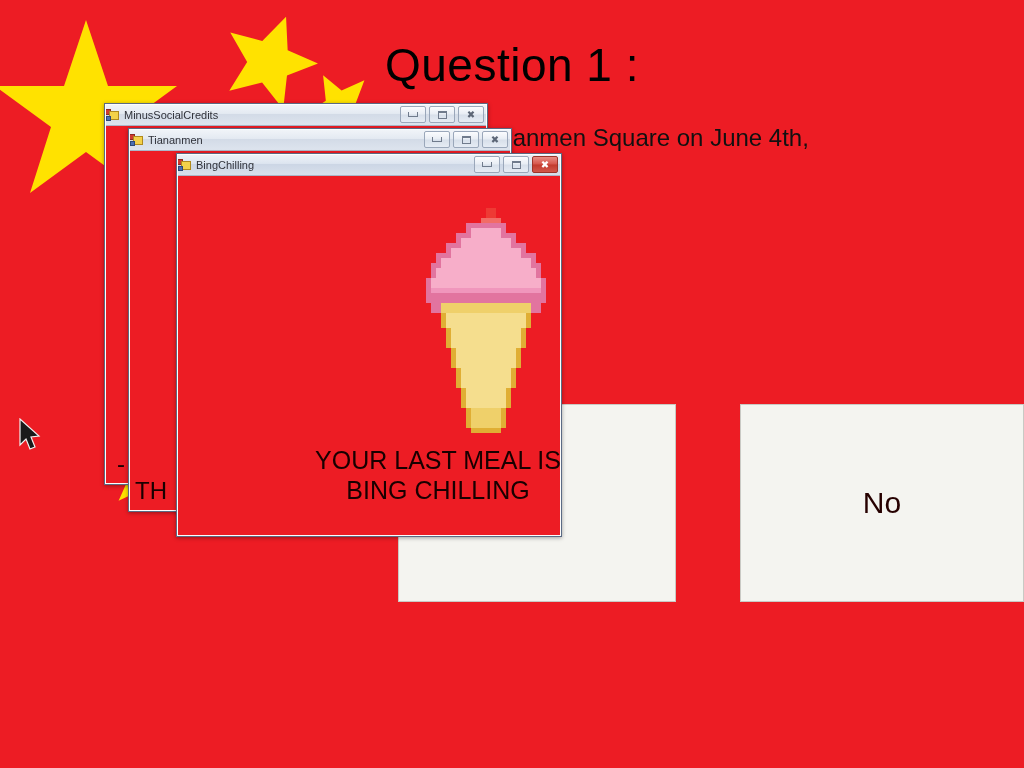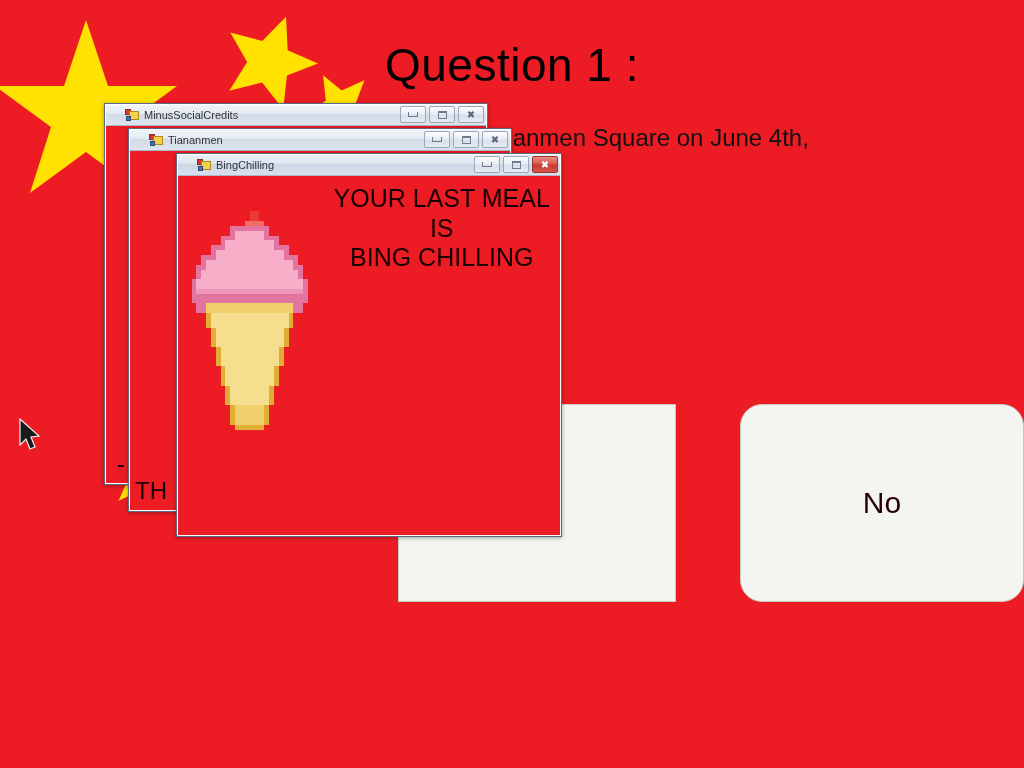--- a/index.html
+++ b/index.html
@@ -39,41 +39,41 @@
     background:#F4F4F0;
     border:1px solid #c9c9c4;
     color:#260000;
     font-size:30px;
     display:flex;
     align-items:center;
     justify-content:center;
     cursor:pointer;
   }
   #btn-yes { left:398px; top:404px; width:278px; height:198px; }
-  #btn-no  { left:740px; top:404px; width:284px; height:198px;border-radius:22px; }
+  #btn-no  { left:740px; top:404px; width:284px; height:198px; }
 
   
   #mouse-cursor { position:absolute; left:18px; top:418px; width:26px; height:36px; }
 
   
   .win {
     position:absolute;
     background:#ED1C24;
     border:1px solid #5a6a84;
     box-shadow:0 1px 4px rgba(0,0,0,0.35);
   }
   .win-inner-border { position:absolute; inset:0; border:1px solid #fdfdfd; pointer-events:none; }
 
   .titlebar {
     height:22px;
     background:linear-gradient(to bottom,#f2f5f9 0%,#e4eaf2 45%,#d3dbe7 50%,#dde4ee 100%);
     border-bottom:1px solid #aab6c8;
     display:flex;
     align-items:center;
-    padding-left:20px;
+    padding-left:0;
     position:relative;
     user-select:none;
   }
   .titlebar.active {
     background:linear-gradient(to bottom,#eef2f8 0%,#dde5f0 45%,#ccd6e5 50%,#d8e0ec 100%);
   }
   .title-text {
     font-size:11px;
     color:#30323a;
     margin-left:4px;
@@ -114,21 +114,21 @@
 
   
   .body-text {
     position:absolute;
     color:#1a0000;
     white-space:nowrap;
     font-size:24px;
   }
 
   
-  #win-bingchilling .win-body { display:flex; align-items:flex-start; }
+  #win-bingchilling .win-body { display:flex; flex-direction:column; align-items:flex-end; }
   #icecream-art { margin-top:22px; width:150px; height:240px; }
   #bing-caption {
     margin-top:8px;
     text-align:center;
     font-size:25px;
     color:#180000;
     line-height:1.18;
     white-space:pre-line;
   }
 </style>

